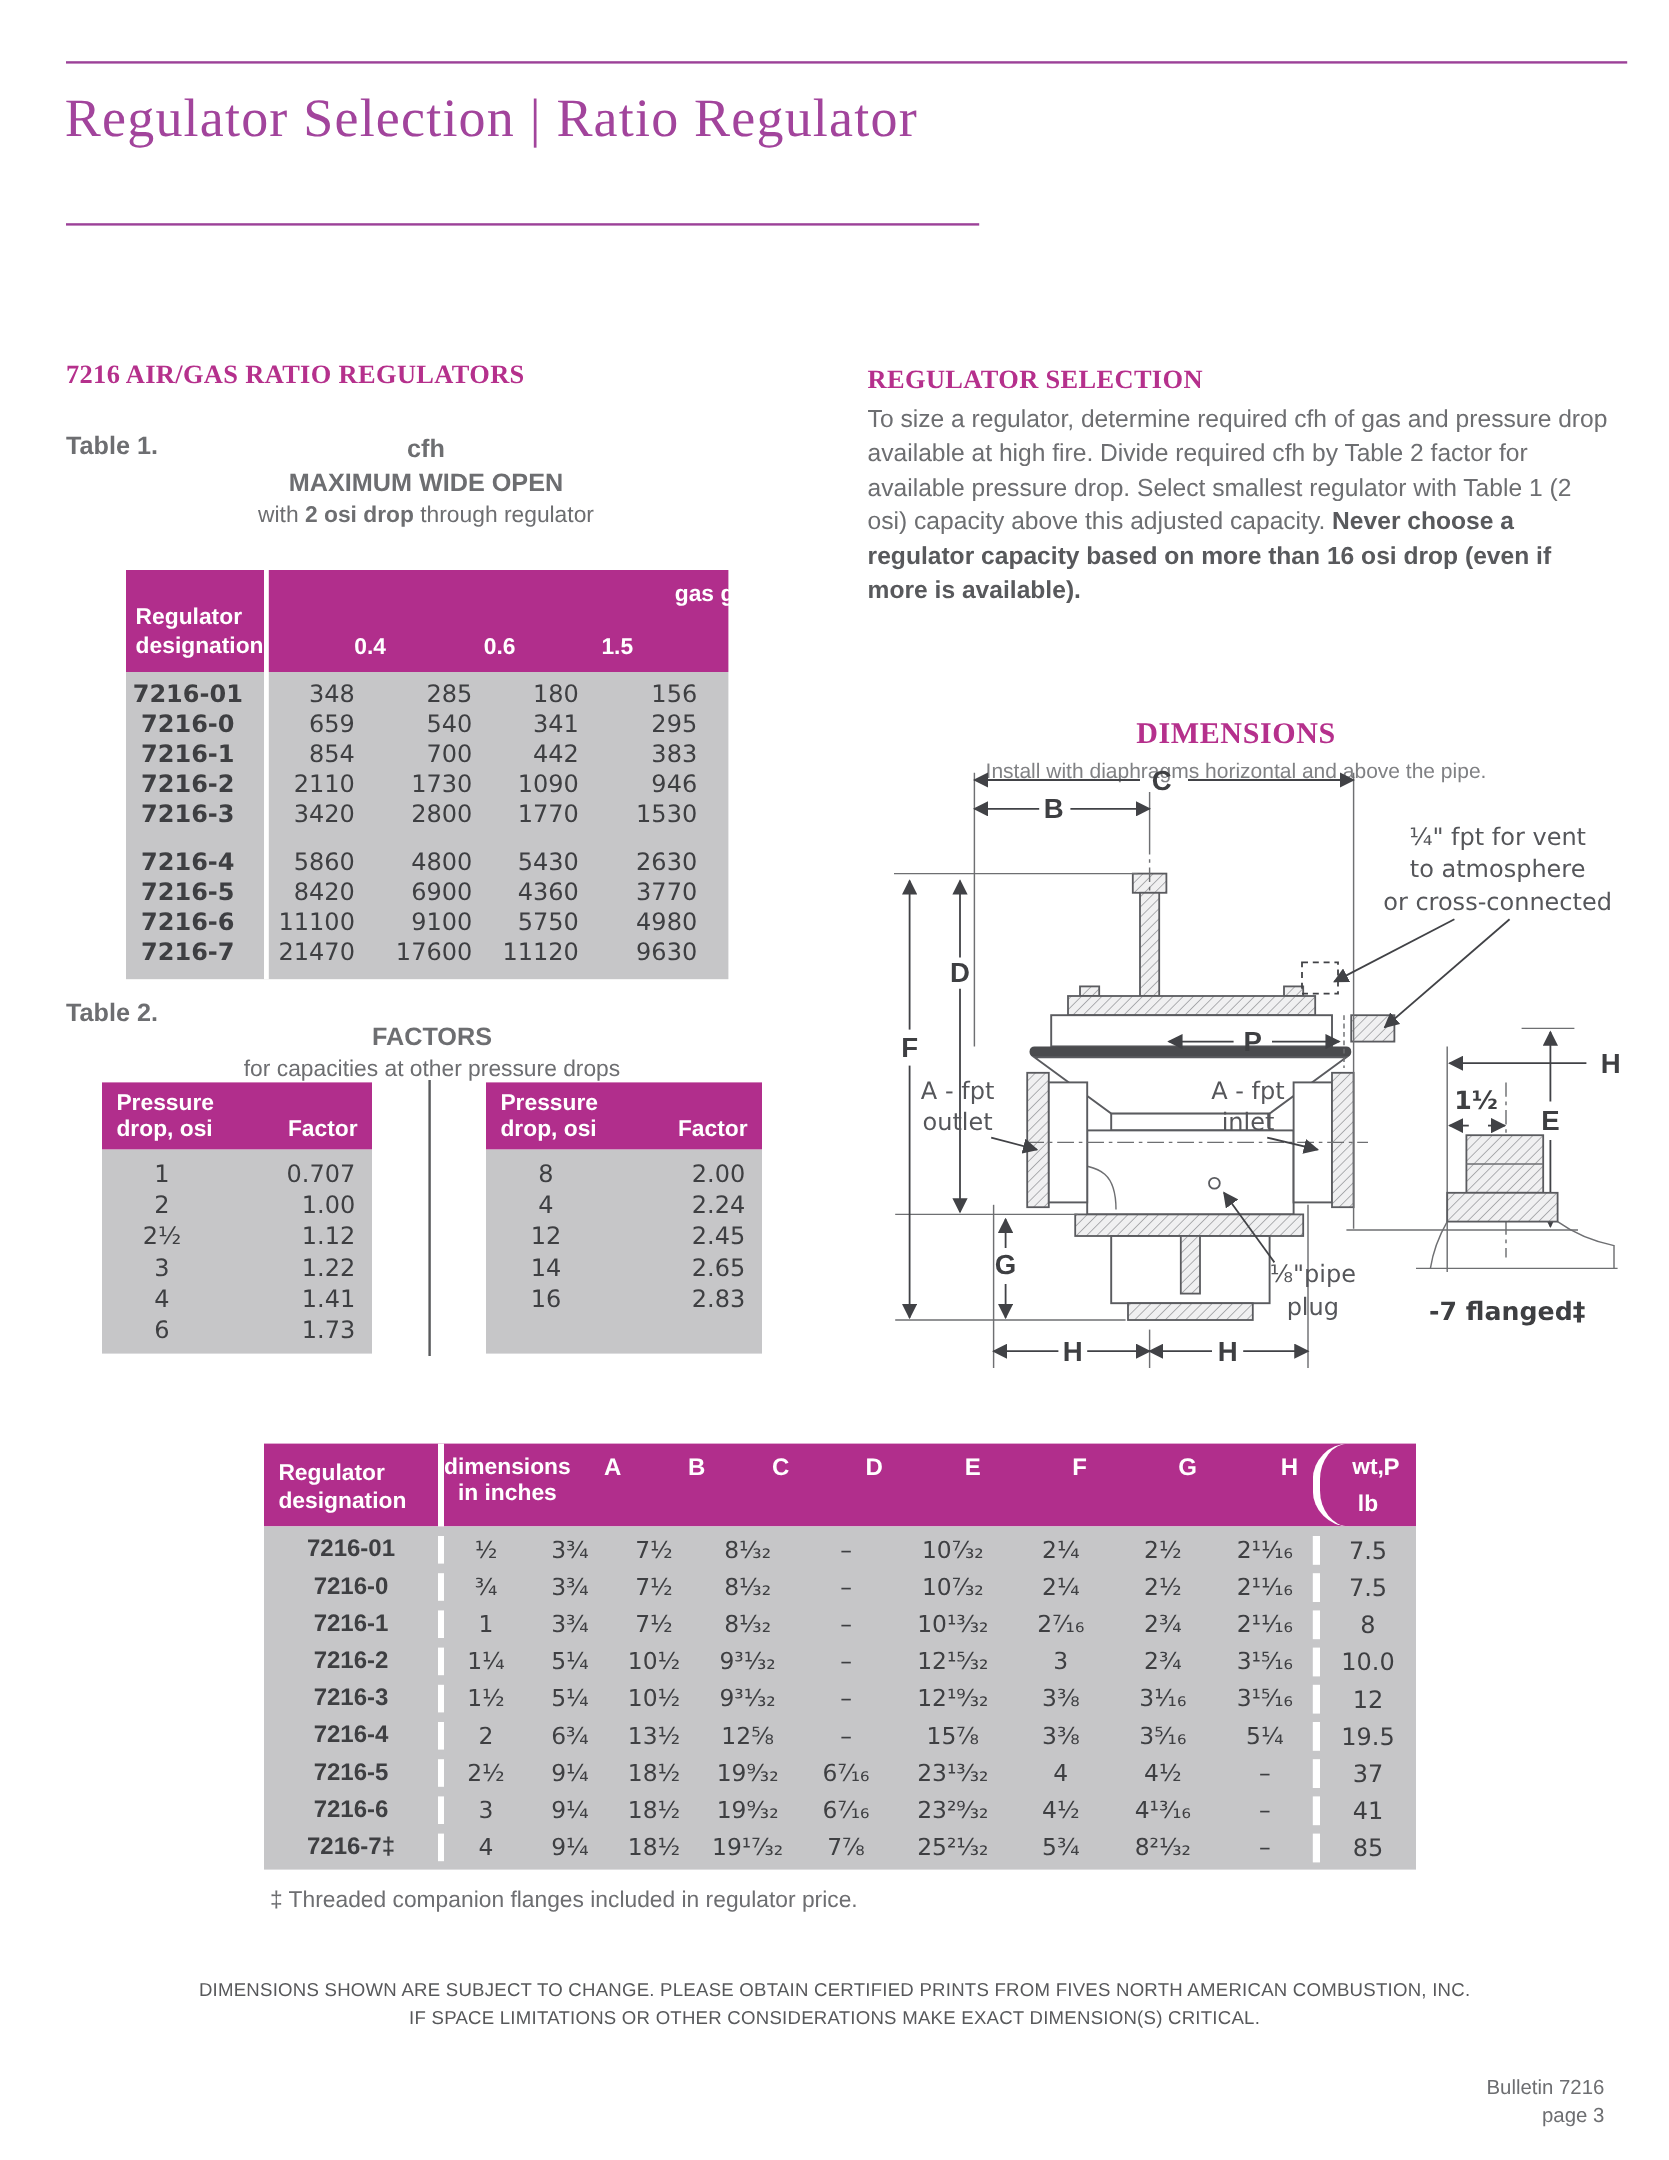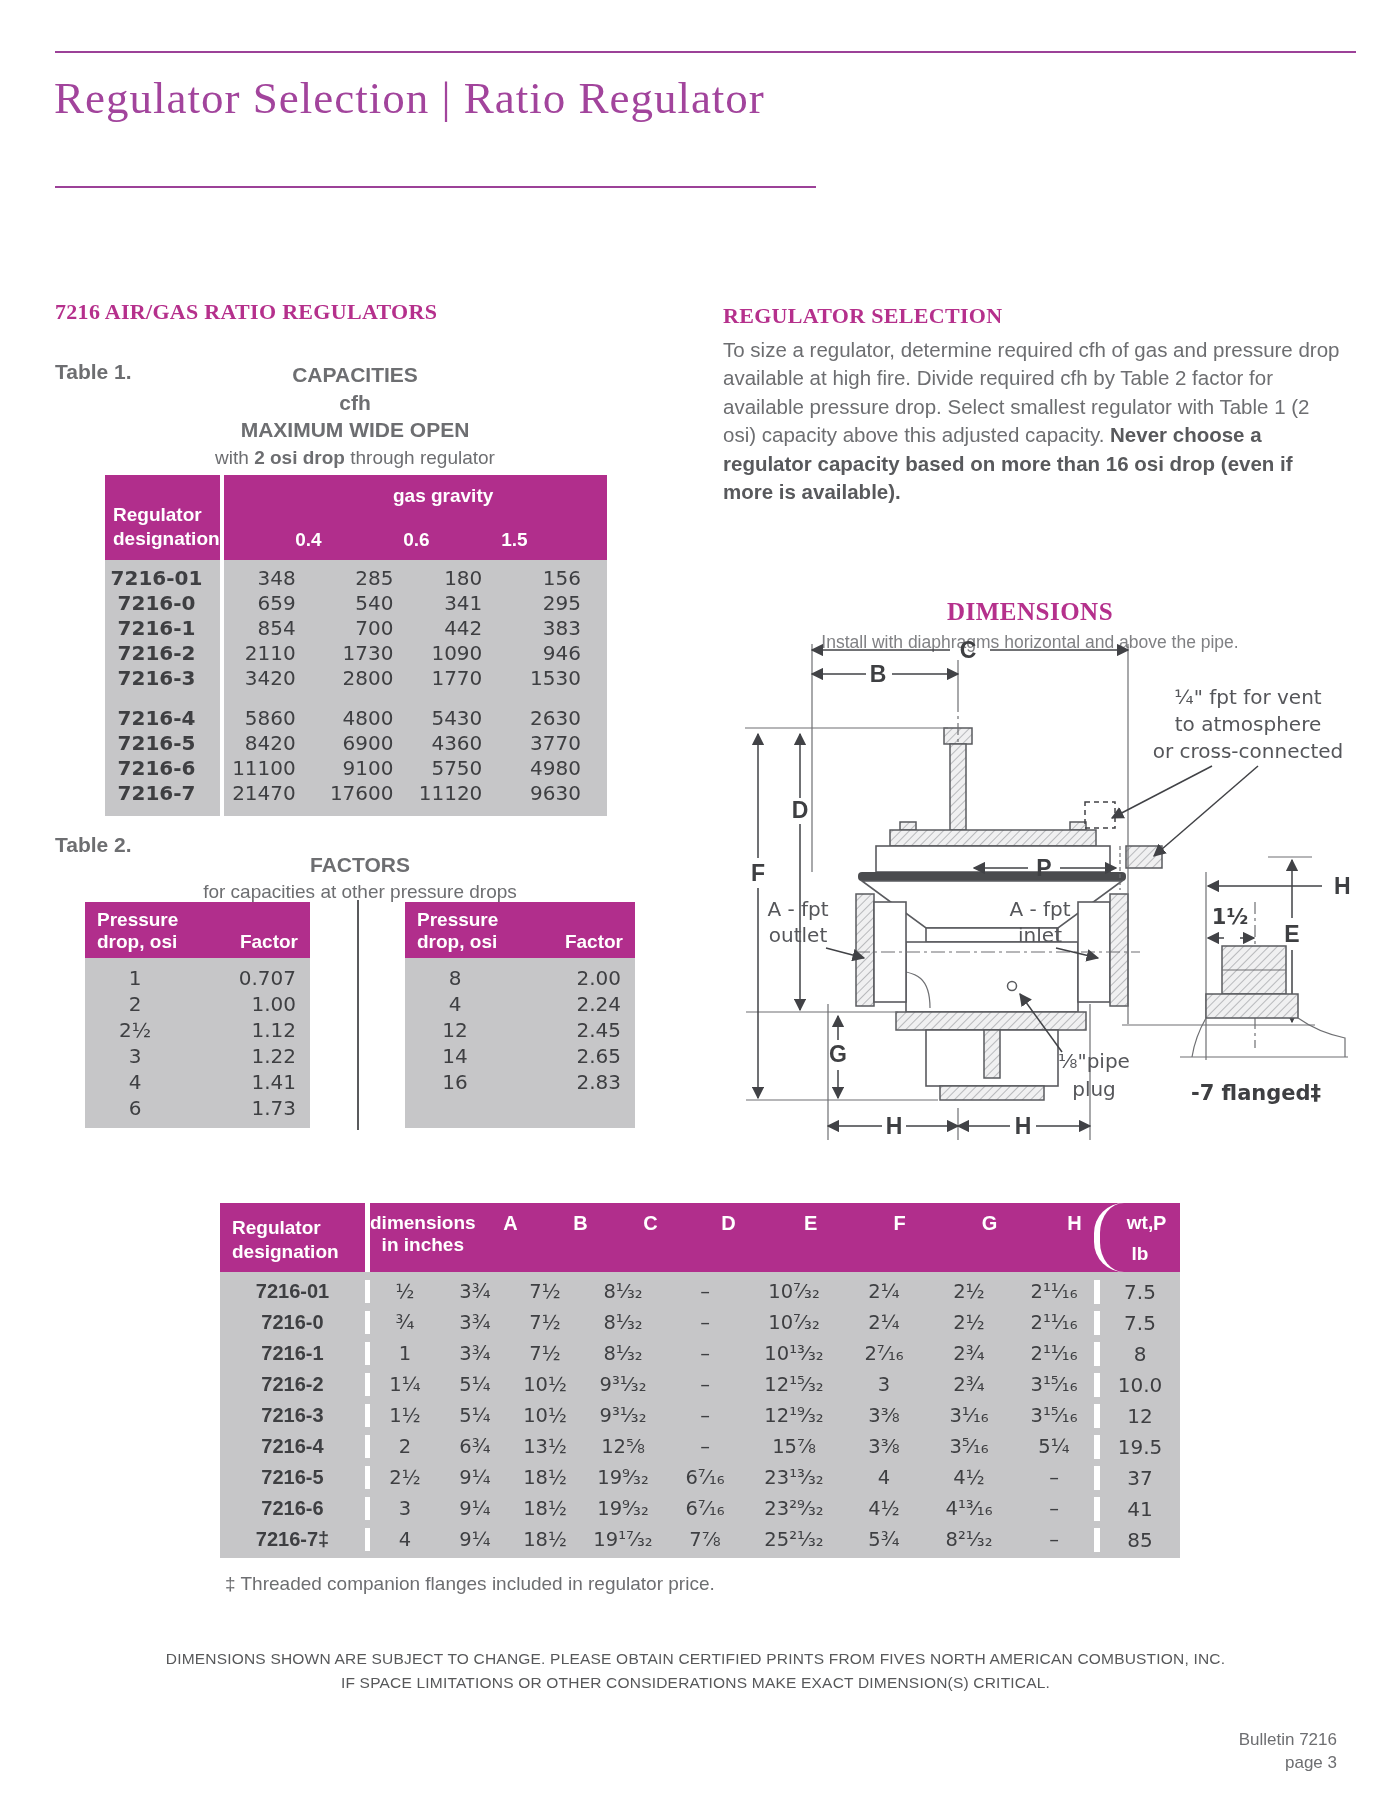--- a/index.html
+++ b/index.html
@@ -22,21 +22,21 @@
   #cap-titles .t { font-weight:700; font-size:21px; line-height:27.5px; }
   #cap-titles .sub { font-size:19px; line-height:27px; font-weight:400; }
   #cap-titles .sub b { font-weight:700; }
 
   #cap-table { position:absolute; left:105px; top:475px; width:502px; }
   .cap-header { background:#b12e8c; color:#fff; height:85px; display:flex; }
   .cap-h-name { width:115px; border-right:4px solid #fff; display:flex; flex-direction:column;
                 justify-content:flex-end; padding:0 0 9px 8px; box-sizing:content-box;
                 font-weight:700; font-size:19px; line-height:24px; }
   .cap-h-right { flex:1; display:flex; flex-direction:column; justify-content:space-between;
-                 padding:10px 0 9px; }
+                 padding:10px 0 9px;align-items:flex-end; }
   .gas-gravity { text-align:center; font-weight:700; font-size:19px; }
   .cap-h-cols { display:flex; font-weight:700; font-size:19px; }
   .capc1 { width:98px; } .capc2 { width:98px; } .capc3 { width:88px; } .capc4 { width:99px; }
   .cap-h-cols div, .cap-row .cap-val { text-align:right; }
   .capc1, .capc2, .capc3 { padding-right:10px; }
   .capc4 { padding-right:26px; }
   .cap-body { position:relative; background:#c6c6c8; padding:5px 0 11px; }
   .cap-sep { position:absolute; left:115px; top:0; bottom:0; width:4px; background:#fff; }
   .cap-row { display:flex; height:25px; align-items:center; font-size:20px; color:#3e3f42;
              font-family:"DejaVu Sans","Liberation Sans",sans-serif; }
@@ -118,21 +118,20 @@
 
   <div class="rule" style="left:55px; top:51px; width:1301px;"></div>
   <div class="page-title">Regulator Selection | Ratio Regulator</div>
   <div class="rule" style="left:55px; top:186px; width:761px;"></div>
 
   <div class="mag-head" style="left:55px; top:299px;">7216 AIR/GAS RATIO REGULATORS</div>
 
   <div class="tbl-label" style="left:55px; top:360px;">Table 1.</div>
 
   <div id="cap-titles">
-    <div class="t">CAPACITIES</div>
     <div class="t">cfh</div>
     <div class="t">MAXIMUM WIDE OPEN</div>
     <div class="sub"><span>with </span><b>2 osi drop</b><span> through regulator</span></div>
   </div>
 
   <div id="cap-table">
     <div class="cap-header">
       <div class="cap-h-name">
         <div>Regulator</div>
         <div>designation</div>

